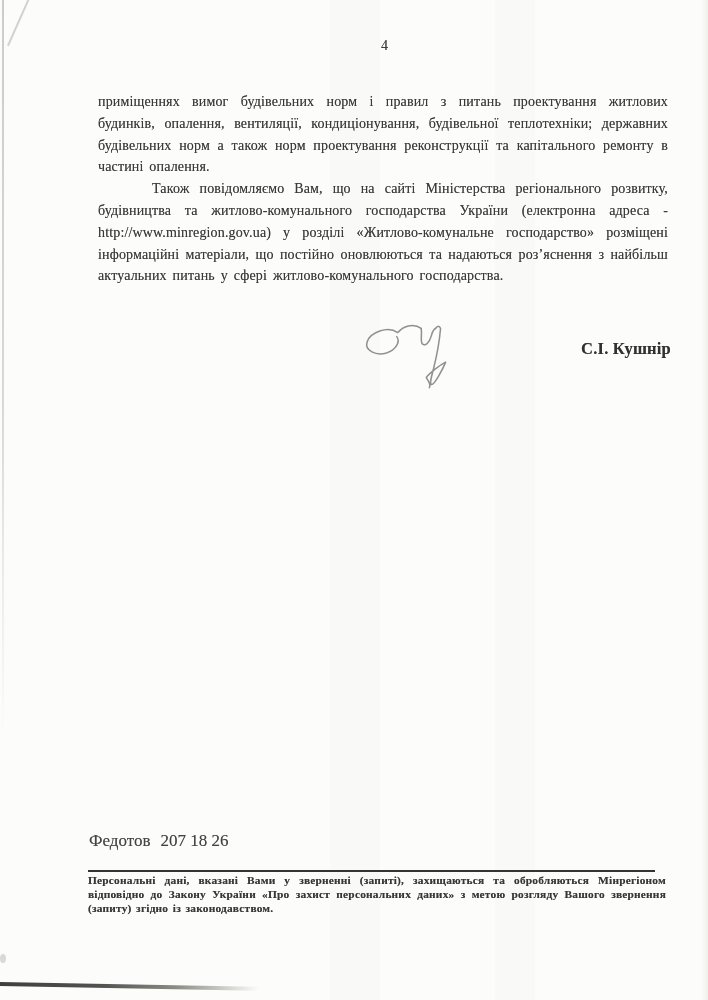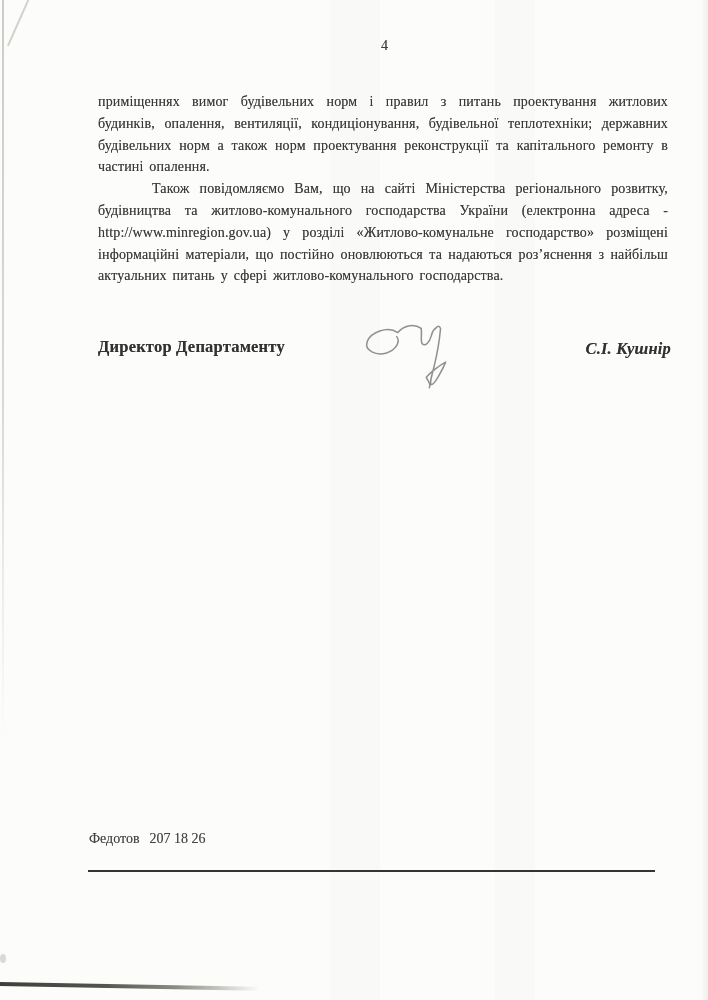--- a/index.html
+++ b/index.html
@@ -38,27 +38,26 @@
     position:absolute;left:98px;top:337px;
     font-weight:bold;font-size:16.5px;color:#313131;
     letter-spacing:0.2px;
     text-shadow:0 0 0.5px rgba(49,49,49,0.55);
   }
   .sig-name{
     position:absolute;right:37px;top:339px;
     font-weight:bold;font-size:16.5px;color:#313131;
     letter-spacing:0.2px;
     text-shadow:0 0 0.5px rgba(49,49,49,0.55);
-    font-style:italic;
   }
   .signature-svg{position:absolute;left:358px;top:316px;width:107px;height:82px;}
 
   .executor-line{
     position:absolute;left:89px;top:831px;
-    font-size:14px;color:#444442;
+    font-size:17px;color:#444442;
     text-shadow:0 0 0.4px rgba(68,68,66,0.5);
   }
   .executor-phone{margin-left:10px;}
 
   .footnote-rule{
     position:absolute;left:88px;top:870px;width:567px;height:2px;
     background:#343434;
   }
   .footnote{
     position:absolute;left:88px;top:874px;width:578px;
@@ -101,37 +100,37 @@
   <div class="streak a"></div>
   <div class="streak b"></div>
 
   <div class="page-number">4</div>
 
   <div class="doc-body">
     <p>приміщеннях вимог будівельних норм і правил з питань проектування житлових будинків, опалення, вентиляції, кондиціонування, будівельної теплотехніки; державних будівельних норм а також норм проектування реконструкції та капітального ремонту в частині опалення.</p>
     <p class="p-indent">Також повідомляємо Вам, що на сайті Міністерства регіонального розвитку, будівництва та житлово-комунального господарства України (електронна адреса - http://www.minregion.gov.ua) у розділі «Житлово-комунальне господарство» розміщені інформаційні матеріали, що постійно оновлюються та надаються роз’яснення з найбільш актуальних питань у сфері житлово-комунального господарства.</p>
   </div>
 
-  <div class="sig-title">Директор Департаменту</div>
 
   <svg class="signature-svg" viewBox="0 0 105 80" xmlns="http://www.w3.org/2000/svg">
     <g fill="none" stroke="#909090" stroke-width="1.5" stroke-linecap="round" stroke-linejoin="round">
       <path d="M 62 12 C 54 6 44 10 39 16 C 29 9 12 16 9 25 C 6 34 18 39 28 36 C 37 33 42 25 38 20"></path>
       <path d="M 62 12 C 63 18 61 24 63 27 C 66 30 70 26 72 19 C 73 15 74 13 76 12"></path>
       <path d="M 76 12 C 78 9 80 9 81 12 C 80 24 77 40 74 52 C 72 60 70 66 72 67 C 75 68 84 50 86 45 C 80 48 70 56 67 60 C 69 64 72 67 70 70"></path>
     </g>
   </svg>
 
   <div class="sig-name">С.І. Кушнір</div>
 
   <div class="executor-line">
     <span>Федотов</span><span class="executor-phone">207 18 26</span>
   </div>
 
   <div class="footnote-rule"></div>
+  <div class="footnote">Персональні дані, вказані Вами у зверненні (запиті), захищаються та обробляються Мінрегіоном відповідно до Закону України «Про  захист персональних даних» з метою розгляду Вашого звернення (запиту) згідно із законодавством.</div>
 
   <div class="edge-left"></div>
   <div class="corner-diag"></div>
   <div class="blob-left"></div>
   <div class="scan-line-bottom"></div>
   <div class="edge-right-shade"></div>
 
 </div>
 
 </body></html>

